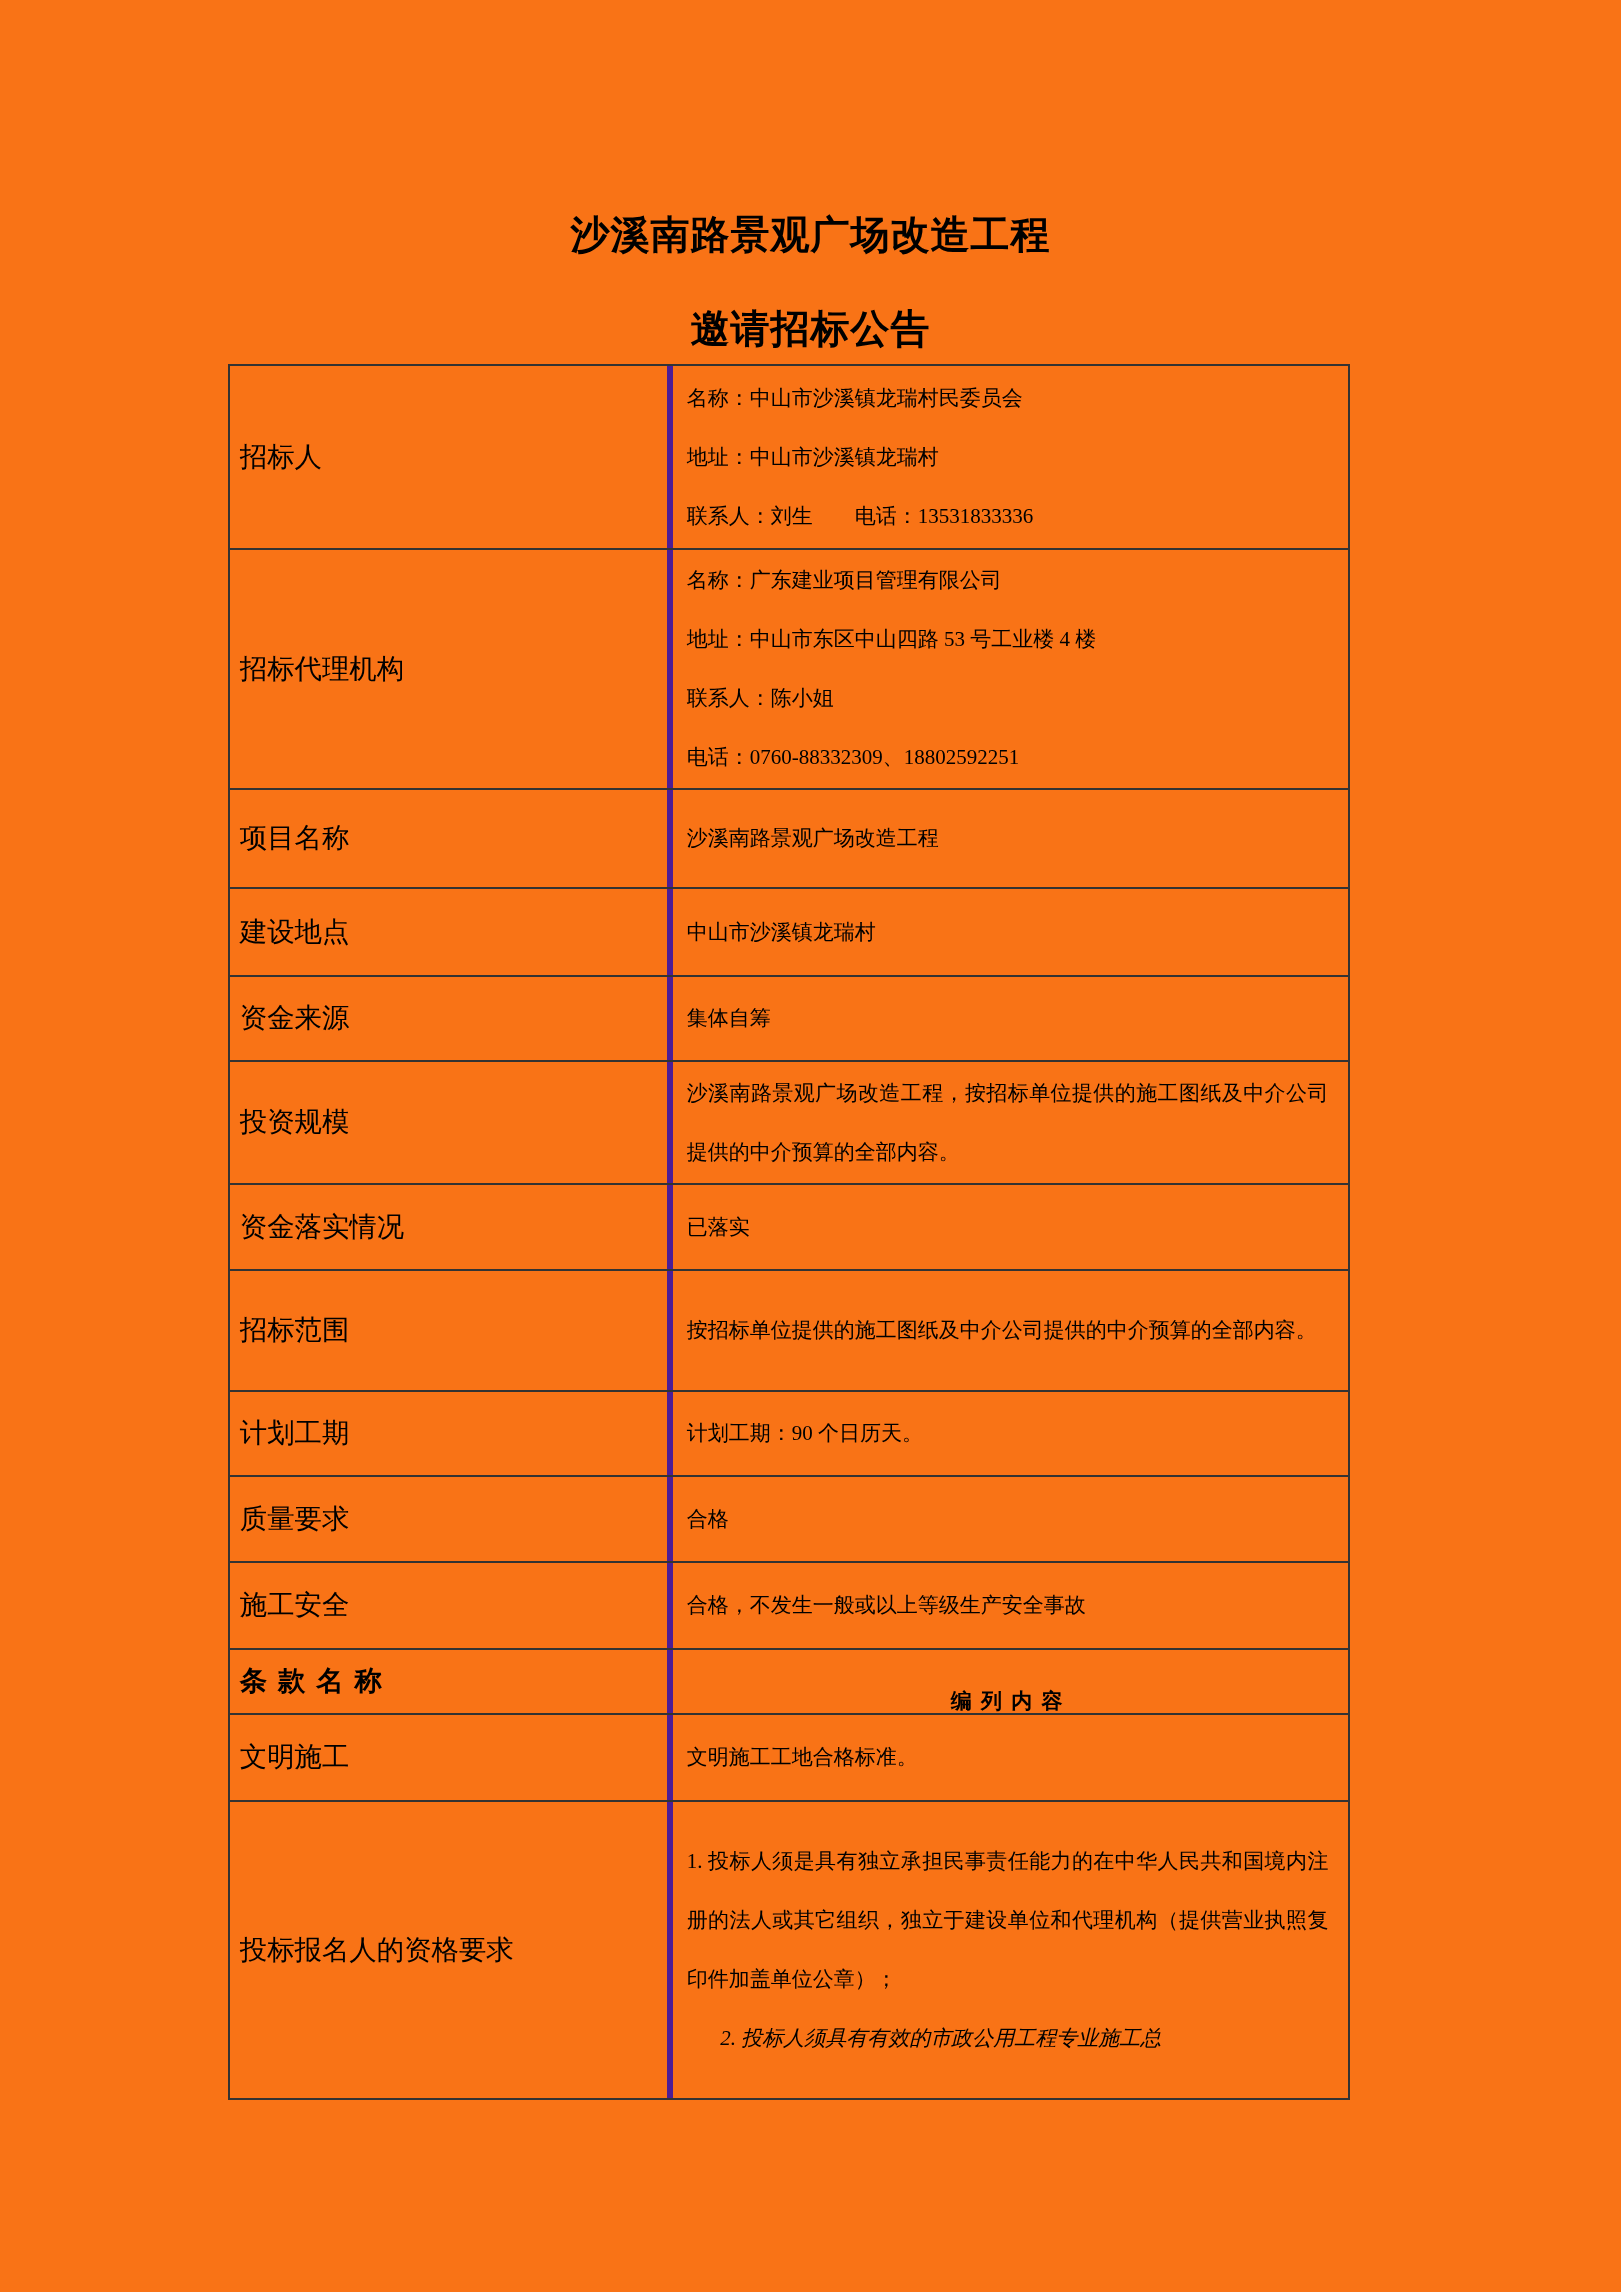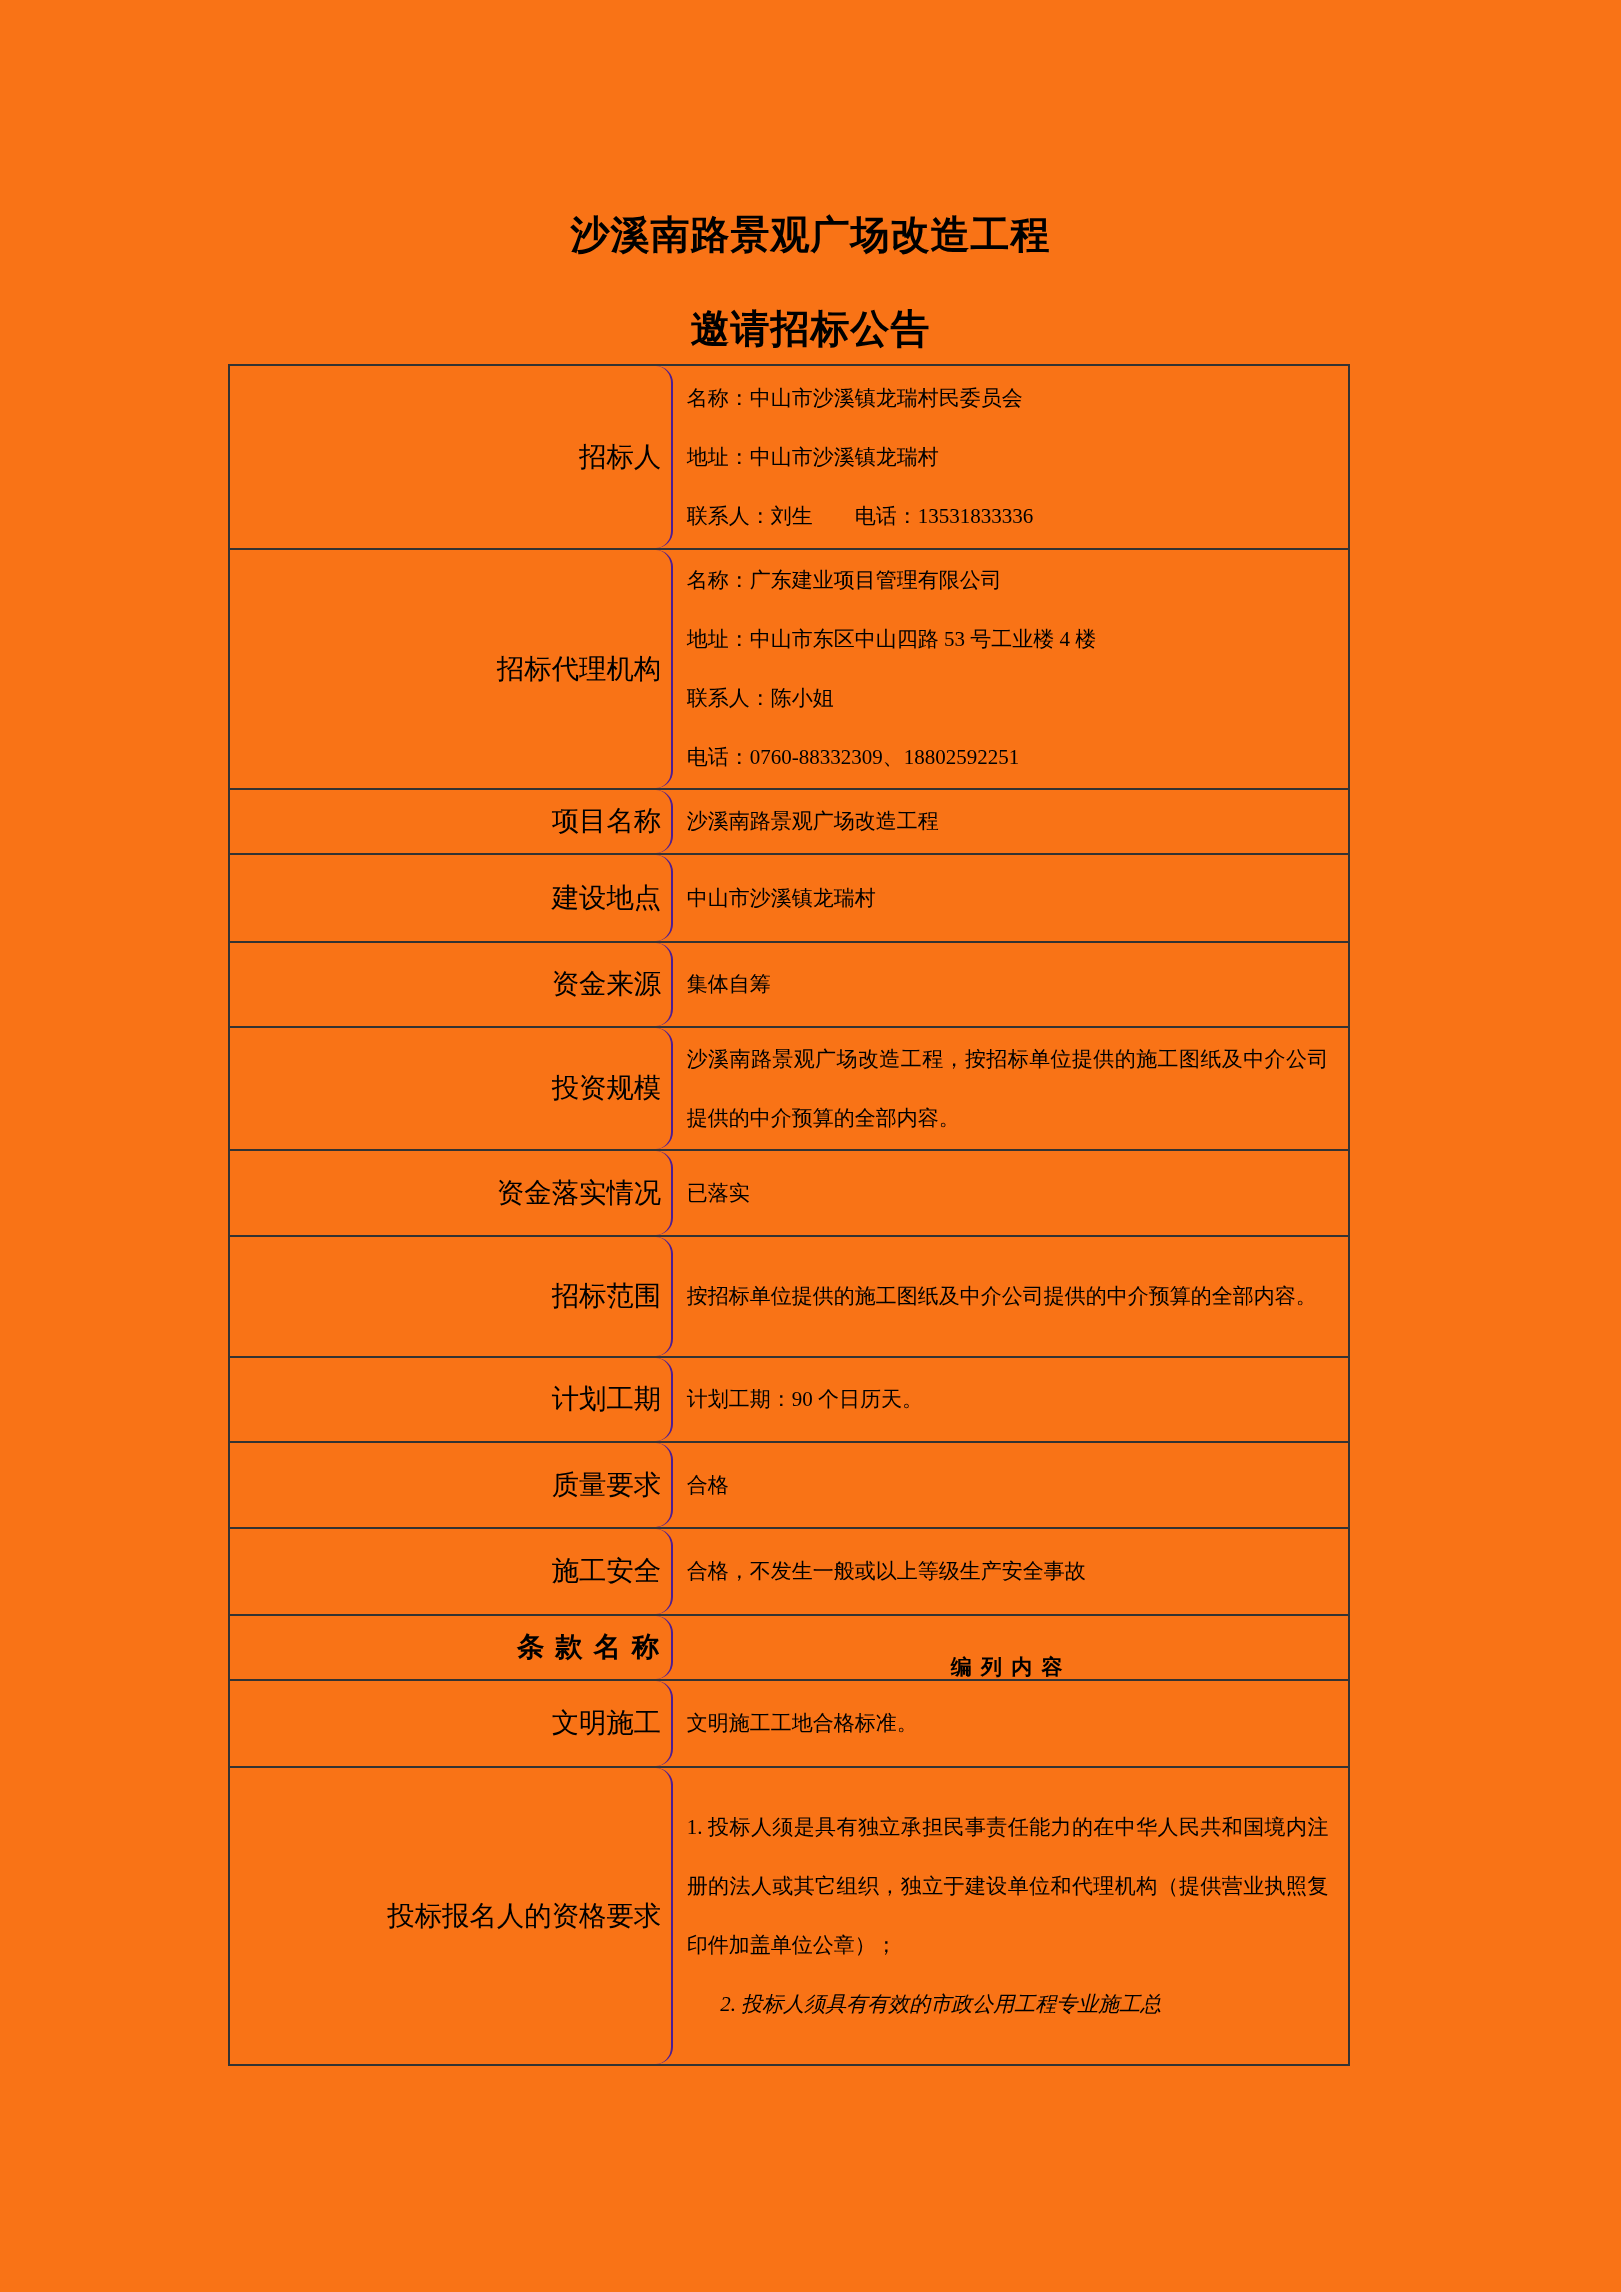--- a/index.html
+++ b/index.html
@@ -43,29 +43,28 @@
     display: flex;
     box-sizing: border-box;
     border-bottom: 2px solid #333333;
   }
   .t-row:last-child { border-bottom: none; }
 
   .label-cell {
     flex: 0 0 443px;
     width: 443px;
     box-sizing: border-box;
-    border-right: 2px solid #4c1d95;
+    border-right: 6px solid #4c1d95;
     display: flex;
     align-items: center;
-    justify-content: flex-end;
+    justify-content: flex-start;
     text-align: center;
     font-size: 27.4px;
     line-height: 43px;
     padding: 3.9px 9.8px;
-    border-radius: 17px;
   }
   .content-cell {
     flex: 1 1 auto;
     box-sizing: border-box;
     display: flex;
     flex-direction: column;
     justify-content: center;
     font-size: 21px;
     padding: 3.9px 19.6px 3.9px 13.7px;
   }
@@ -84,21 +83,21 @@
     align-items: center;
     text-align: center;
     font-weight: bold;
     letter-spacing: 2px;
     margin-top: 40px;
   }
 
   
   #tender-table .t-row:nth-child(1)  { height: 184px; }
   #tender-table .t-row:nth-child(2)  { height: 240px; }
-  #tender-table .t-row:nth-child(3)  { height: 65px;  }
+  #tender-table .t-row:nth-child(3)  { height: 99px;  }
   #tender-table .t-row:nth-child(4)  { height: 88px;  }
   #tender-table .t-row:nth-child(5)  { height: 85px;  }
   #tender-table .t-row:nth-child(6)  { height: 123px; }
   #tender-table .t-row:nth-child(7)  { height: 86px;  }
   #tender-table .t-row:nth-child(8)  { height: 121px; }
   #tender-table .t-row:nth-child(9)  { height: 85px;  }
   #tender-table .t-row:nth-child(10) { height: 86px;  }
   #tender-table .t-row:nth-child(11) { height: 87px;  }
   #tender-table .t-row:nth-child(12) { height: 65px;  }
   #tender-table .t-row:nth-child(13) { height: 87px;  }

